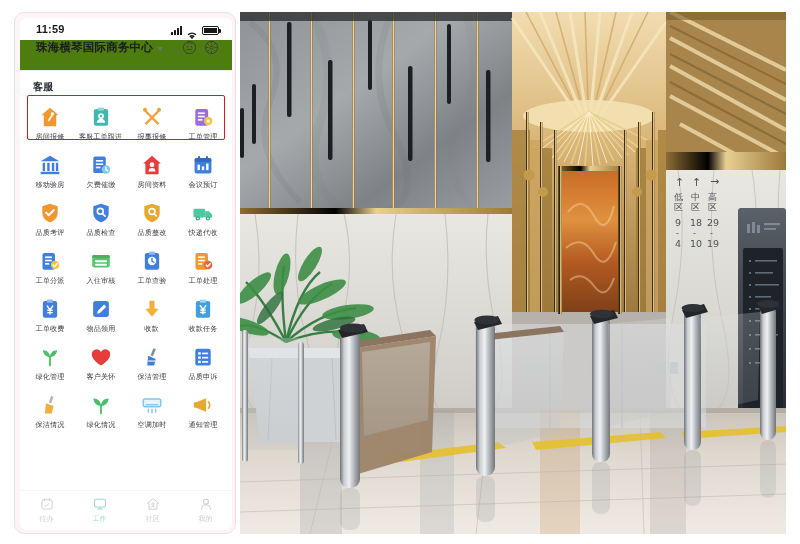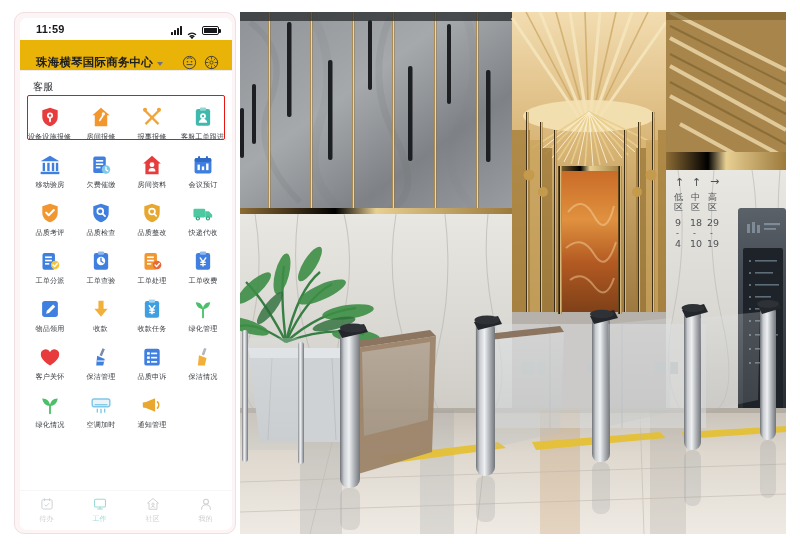--- a/index.html
+++ b/index.html
@@ -51,42 +51,42 @@
   }
   .batt::after {
     content:""; position:absolute; right:-3px; top:2.5px;
     width:2px; height:4px; background:#16181c; border-radius:0 1px 1px 0;
   }
   .batt i { display:block; width:100%; height:100%; background:#16181c; border-radius:1px; }
 
   
   .titlebar {
     height: 30px; flex: none;
-    display: flex; align-items: flex-end; justify-content: space-between;
-    padding: 0 13px 0 16px; background: #eab308;
+    display: flex; align-items: flex-start; justify-content: space-between;
+    padding: 0 13px 0 16px; background: #4d7c0f;
   }
   .title-left { display: flex; align-items: center; gap: 4px; }
   .title-text { font-size: 11.5px; font-weight: bold; color: #1b1d21; letter-spacing: .2px; }
   .caret {
     width: 0; height: 0; border-left: 3.5px solid transparent;
     border-right: 3.5px solid transparent; border-top: 4.5px solid #6e7278;
     margin-top: 2px;
   }
   .title-right { display: flex; align-items: center; gap: 7px; }
   .hicon { width: 15px; height: 15px; display:block; }
 
   .divider { height: 1px; background: #ececee; margin: 0 0px; flex:none; }
 
   
   .body-scroll {
     flex: 1 1 auto; background: #ffffff; position: relative;
     padding: 0 0 0 0; overflow: hidden;
   }
   .sect-title {
-    font-size: 10px; font-weight: normal; color: #23262b;
+    font-size: 10px; font-weight: bold; color: #23262b;
     padding: 9px 0 6px 13px; letter-spacing: .3px;
   }
   .grid {
     display: grid; grid-template-columns: repeat(4, 1fr);
     row-gap: 2px; padding: 0 4px;
   }
   .cell {
     display: flex; flex-direction: column; align-items: center;
     justify-content: flex-start; padding: 6px 0 4px;
   }
@@ -175,53 +175,55 @@
           </span>
         </div>
       </div>
       <div class="divider"></div>
 
       <div class="body-scroll">
         <div class="sect-title">客服</div>
         <div class="grid" id="app-grid">
             <div class="cell">
               <span class="ic"><svg viewBox="0 0 24 24">
-                  <path d="M12 1.8 3.6 4.6v7.2c0 5.2 3.5 8.8 8.4 10.4 4.9-1.6 8.4-5.2 8.4-10.4V4.6z" fill="#e83b3b"></path>
-                  <circle cx="12" cy="10.4" r="3.3" fill="#fff"></circle>
-                  <circle cx="12" cy="10.4" r="1.4" fill="#e83b3b"></circle>
-                  <rect x="11" y="12.6" width="2" height="5" rx="1" fill="#fff"></rect>
-                </svg></span>
-              <span class="lb">设备设施报修</span>
-            </div>
-            <div class="cell">
-              <span class="ic"><svg viewBox="0 0 24 24">
                   <path d="M12 2 2.6 10.2h2.6V22h13.6V10.2h2.6z" fill="#f2972f"></path>
                   <path d="M13.6 9.4 9.6 15.8l1.3 1.2 4.2-6.4z" fill="#fff"></path>
                   <circle cx="14.6" cy="8.6" r="1.8" fill="#fff"></circle>
                 </svg></span>
               <span class="lb">房间报修</span>
-            </div>
-            <div class="cell">
-              <span class="ic"><svg viewBox="0 0 24 24">
-                  <path d="M4.4 3.2 20 18.8l-1.8 1.8L2.6 5z" fill="#f0a33b"></path>
-                  <path d="M19.6 3.2 4 18.8l1.8 1.8L21.4 5z" fill="#f0a33b"></path>
-                  <circle cx="4.4" cy="4.2" r="2.2" fill="#f0a33b"></circle>
-                  <circle cx="19.6" cy="4.2" r="2.2" fill="#f0a33b"></circle>
-                </svg></span>
-              <span class="lb">报事报修</span>
             </div>
             <div class="cell">
               <span class="ic"><svg viewBox="0 0 24 24">
                   <rect x="4.2" y="3.4" width="15.6" height="18.2" rx="2.4" fill="#3fb9ae"></rect>
                   <rect x="8.6" y="1.6" width="6.8" height="3.6" rx="1.2" fill="#8fd8d2"></rect>
                   <circle cx="12" cy="11" r="3.2" fill="#fff"></circle>
                   <circle cx="12" cy="11" r="1.3" fill="#3fb9ae"></circle>
                   <path d="M7.4 18.4a4.6 4.6 0 019.2 0z" fill="#fff"></path>
                 </svg></span>
               <span class="lb">客服工单跟进</span>
+            </div>
+            <div class="cell">
+              <span class="ic"><svg viewBox="0 0 24 24">
+                  <path d="M4.4 3.2 20 18.8l-1.8 1.8L2.6 5z" fill="#f0a33b"></path>
+                  <path d="M19.6 3.2 4 18.8l1.8 1.8L21.4 5z" fill="#f0a33b"></path>
+                  <circle cx="4.4" cy="4.2" r="2.2" fill="#f0a33b"></circle>
+                  <circle cx="19.6" cy="4.2" r="2.2" fill="#f0a33b"></circle>
+                </svg></span>
+              <span class="lb">报事报修</span>
+            </div>
+            <div class="cell">
+              <span class="ic"><svg viewBox="0 0 24 24">
+                  <rect x="3.6" y="3.2" width="14" height="18.4" rx="2.2" fill="#9b6ce0"></rect>
+                  <rect x="6.4" y="7" width="7.6" height="1.8" fill="#fff"></rect>
+                  <rect x="6.4" y="10.6" width="7.6" height="1.8" fill="#fff"></rect>
+                  <rect x="6.4" y="14.2" width="5" height="1.8" fill="#fff"></rect>
+                  <circle cx="17.6" cy="16.4" r="4.6" fill="#f5c542"></circle>
+                  <circle cx="17.6" cy="16.4" r="1.8" fill="#fff"></circle>
+                </svg></span>
+              <span class="lb">工单管理</span>
             </div>
             <div class="cell">
               <span class="ic"><svg viewBox="0 0 24 24">
                   <path d="M12 2 1.8 8h20.4z" fill="#3f7fe0"></path>
                   <rect x="1.8" y="19.4" width="20.4" height="2.6" fill="#3f7fe0"></rect>
                   <rect x="4" y="9.6" width="2.6" height="9" fill="#3f7fe0"></rect>
                   <rect x="9" y="9.6" width="2.6" height="9" fill="#3f7fe0"></rect>
                   <rect x="14" y="9.6" width="2.6" height="9" fill="#3f7fe0"></rect>
                   <rect x="18.4" y="9.6" width="2.6" height="9" fill="#3f7fe0"></rect>
                 </svg></span>
@@ -295,20 +297,29 @@
             <div class="cell">
               <span class="ic"><svg viewBox="0 0 24 24">
                   <rect x="3.8" y="3.2" width="13.6" height="18.4" rx="2.2" fill="#3f7fe0"></rect>
                   <rect x="6.6" y="7" width="7.4" height="1.8" fill="#fff"></rect>
                   <rect x="6.6" y="10.6" width="7.4" height="1.8" fill="#fff"></rect>
                   <rect x="6.6" y="14.2" width="4.6" height="1.8" fill="#fff"></rect>
                   <circle cx="17.6" cy="16.4" r="4.6" fill="#f5c542"></circle>
                   <path d="m15.4 16.4 1.6 1.6 3-3.2" stroke="#fff" stroke-width="1.6" fill="none" stroke-linecap="round"></path>
                 </svg></span>
               <span class="lb">工单分派</span>
+            </div>
+            <div class="cell">
+              <span class="ic"><svg viewBox="0 0 24 24">
+                  <rect x="2.4" y="5.4" width="19.2" height="13.6" rx="2" fill="#5bc56b"></rect>
+                  <rect x="2.4" y="5.4" width="19.2" height="3.6" rx="1.6" fill="#49b05c"></rect>
+                  <rect x="5.4" y="11.2" width="13.2" height="2.2" rx="1.1" fill="#fff"></rect>
+                  <rect x="5.4" y="15" width="13.2" height="2.2" rx="1.1" fill="#fff"></rect>
+                </svg></span>
+              <span class="lb">入住审核</span>
             </div>
             <div class="cell">
               <span class="ic"><svg viewBox="0 0 24 24">
                   <rect x="4.2" y="3.4" width="15.6" height="18.2" rx="2.4" fill="#3f7fe0"></rect>
                   <rect x="8.6" y="1.6" width="6.8" height="3.6" rx="1.2" fill="#8fb8ef"></rect>
                   <circle cx="12" cy="12" r="4.6" fill="#fff"></circle>
                   <path d="M12 9v3.2l2.2 1.4" stroke="#3f7fe0" stroke-width="1.5" fill="none" stroke-linecap="round"></path>
                 </svg></span>
               <span class="lb">工单查验</span>
             </div>

